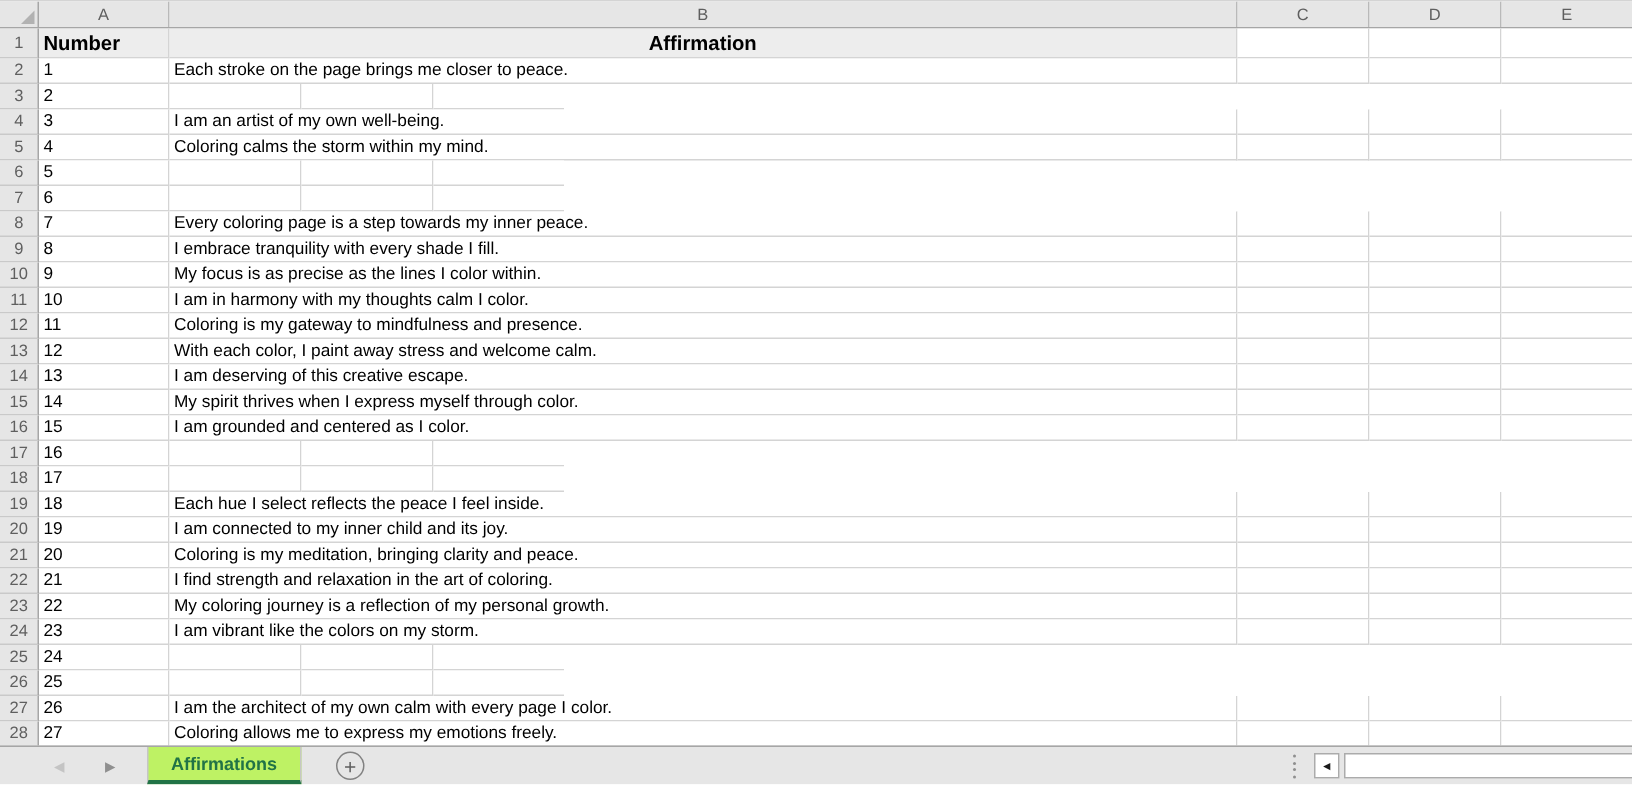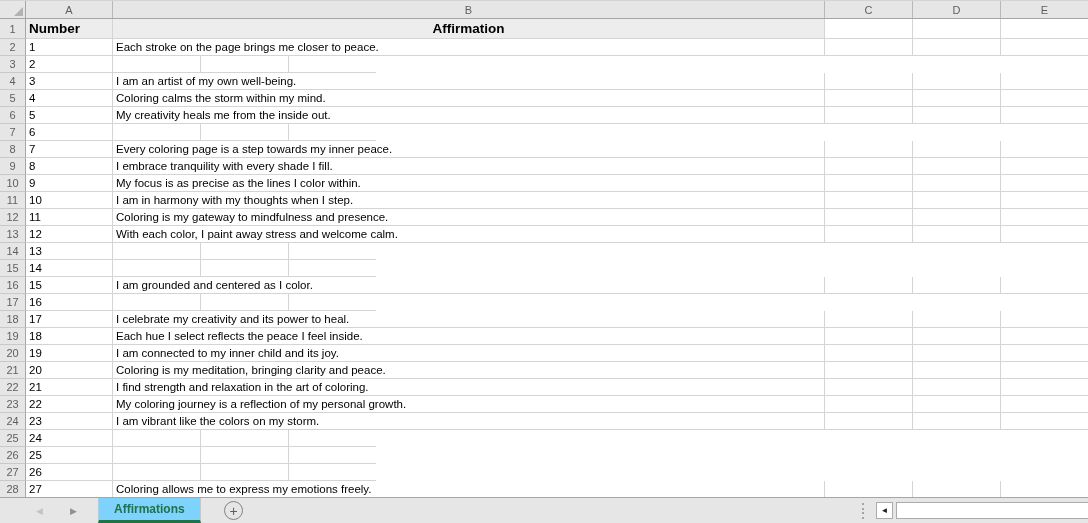--- a/index.html
+++ b/index.html
@@ -63,21 +63,21 @@
     background:#E6E6E6; border-top:1px solid #A6A6A6;
   }
   .navarrow {
     position:absolute; top:0; height:100%;
     display:flex; align-items:center; font-size:9px;
   }
   .nav-prev { left:36px; color:#C4C4C4; }
   .nav-next { left:70px; color:#8F8F8F; }
   .sheettab {
     position:absolute; left:98px; top:0; height:25px;
-    padding:0 15px; background:#7dd3fc;
+    padding:0 15px; background:#bef264;
     border-left:1px solid #C6C6C6; border-right:1px solid #C6C6C6;
     border-bottom:3px solid #217346;
     display:flex; align-items:center;
     font-size:12px; font-weight:bold; color:#217346;
   }
   .newsheet {
     position:absolute; left:224px; top:3px;
     width:19px; height:19px; border-radius:50%;
     border:1px solid #828282; color:#5F5F5F; background:transparent;
     display:flex; align-items:center; justify-content:center;
@@ -151,21 +151,20 @@
         <div class="rowhead">5</div>
         <div class="cell colA">4</div>
         <div class="cell colB">Coloring calms the storm within my mind.</div>
         <div class="cell colC"></div>
         <div class="cell colD"></div>
         <div class="cell colE"></div>
       </div>
       <div class="row">
         <div class="rowhead">6</div>
         <div class="cell colA">5</div>
-        <div class="cell colB">My creativity heals me from the inside out.</div>
         <div class="cell colC"></div>
         <div class="cell colD"></div>
         <div class="cell colE"></div>
       </div>
       <div class="row">
         <div class="rowhead">7</div>
         <div class="cell colA">6</div>
         <div class="cell colC"></div>
         <div class="cell colD"></div>
         <div class="cell colE"></div>
@@ -190,21 +189,21 @@
         <div class="rowhead">10</div>
         <div class="cell colA">9</div>
         <div class="cell colB">My focus is as precise as the lines I color within.</div>
         <div class="cell colC"></div>
         <div class="cell colD"></div>
         <div class="cell colE"></div>
       </div>
       <div class="row">
         <div class="rowhead">11</div>
         <div class="cell colA">10</div>
-        <div class="cell colB">I am in harmony with my thoughts when I step.</div>
+        <div class="cell colB">I am in harmony with my thoughts calm I color.</div>
         <div class="cell colC"></div>
         <div class="cell colD"></div>
         <div class="cell colE"></div>
       </div>
       <div class="row">
         <div class="rowhead">12</div>
         <div class="cell colA">11</div>
         <div class="cell colB">Coloring is my gateway to mindfulness and presence.</div>
         <div class="cell colC"></div>
         <div class="cell colD"></div>
@@ -214,27 +213,29 @@
         <div class="rowhead">13</div>
         <div class="cell colA">12</div>
         <div class="cell colB">With each color, I paint away stress and welcome calm.</div>
         <div class="cell colC"></div>
         <div class="cell colD"></div>
         <div class="cell colE"></div>
       </div>
       <div class="row">
         <div class="rowhead">14</div>
         <div class="cell colA">13</div>
+        <div class="cell colB">I am deserving of this creative escape.</div>
         <div class="cell colC"></div>
         <div class="cell colD"></div>
         <div class="cell colE"></div>
       </div>
       <div class="row">
         <div class="rowhead">15</div>
         <div class="cell colA">14</div>
+        <div class="cell colB">My spirit thrives when I express myself through color.</div>
         <div class="cell colC"></div>
         <div class="cell colD"></div>
         <div class="cell colE"></div>
       </div>
       <div class="row">
         <div class="rowhead">16</div>
         <div class="cell colA">15</div>
         <div class="cell colB">I am grounded and centered as I color.</div>
         <div class="cell colC"></div>
         <div class="cell colD"></div>
@@ -243,21 +244,20 @@
       <div class="row">
         <div class="rowhead">17</div>
         <div class="cell colA">16</div>
         <div class="cell colC"></div>
         <div class="cell colD"></div>
         <div class="cell colE"></div>
       </div>
       <div class="row">
         <div class="rowhead">18</div>
         <div class="cell colA">17</div>
-        <div class="cell colB">I celebrate my creativity and its power to heal.</div>
         <div class="cell colC"></div>
         <div class="cell colD"></div>
         <div class="cell colE"></div>
       </div>
       <div class="row">
         <div class="rowhead">19</div>
         <div class="cell colA">18</div>
         <div class="cell colB">Each hue I select reflects the peace I feel inside.</div>
         <div class="cell colC"></div>
         <div class="cell colD"></div>
@@ -313,20 +313,21 @@
       <div class="row">
         <div class="rowhead">26</div>
         <div class="cell colA">25</div>
         <div class="cell colC"></div>
         <div class="cell colD"></div>
         <div class="cell colE"></div>
       </div>
       <div class="row">
         <div class="rowhead">27</div>
         <div class="cell colA">26</div>
+        <div class="cell colB">I am the architect of my own calm with every page I color.</div>
         <div class="cell colC"></div>
         <div class="cell colD"></div>
         <div class="cell colE"></div>
       </div>
       <div class="row">
         <div class="rowhead">28</div>
         <div class="cell colA">27</div>
         <div class="cell colB">Coloring allows me to express my emotions freely.</div>
         <div class="cell colC"></div>
         <div class="cell colD"></div>

